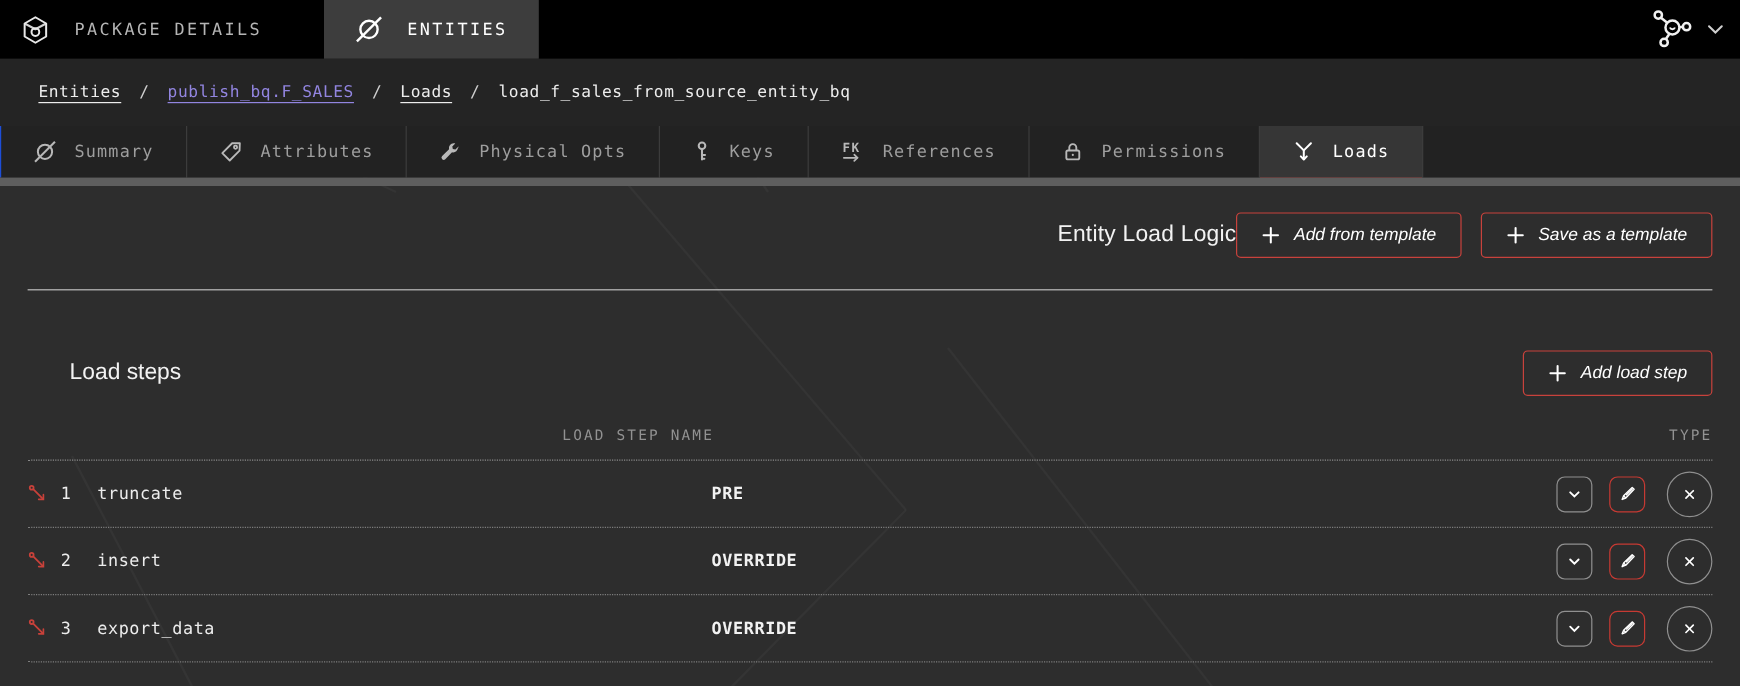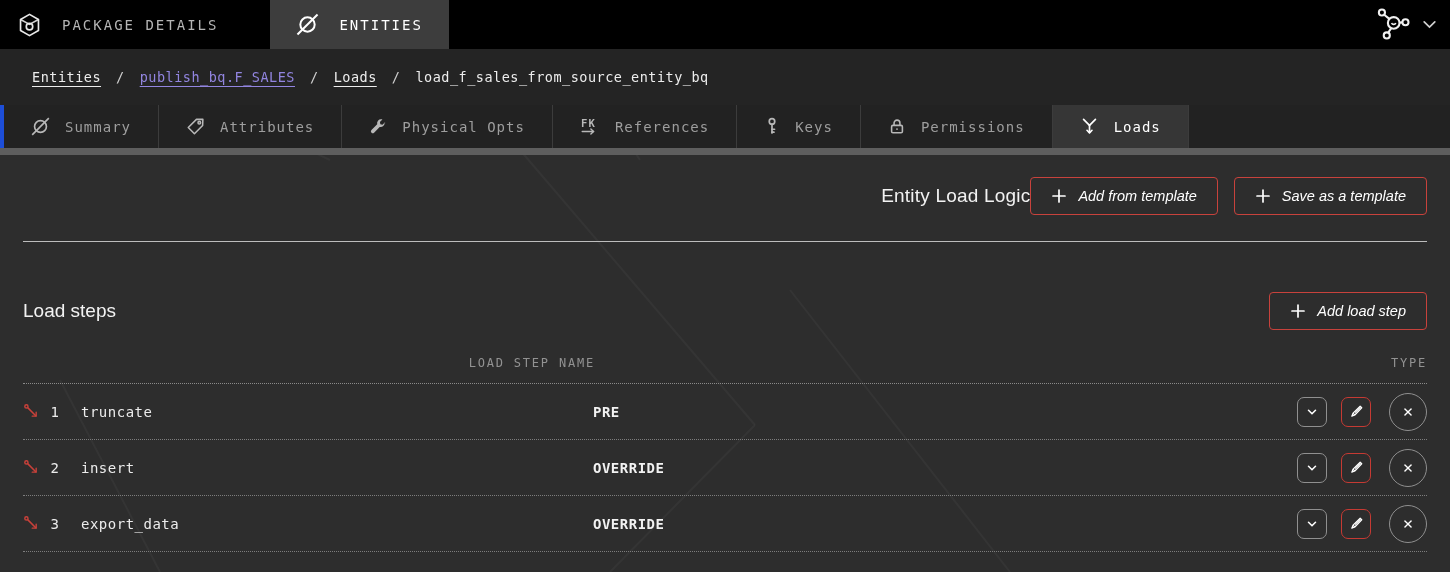--- a/index.html
+++ b/index.html
@@ -57,21 +57,21 @@
     display:flex; align-items:stretch;
   }
   .tab {
     position:relative;
     display:flex; align-items:center; gap:15px;
     padding:0 27px;
     border-right:1px solid #3c3c3c;
     font-family:"DejaVu Sans Mono", monospace; font-size:14px; letter-spacing:1px;
     color:#9e9e9e; cursor:pointer;
   }
-  .tab:first-child { border-left:4px solid #1d4ed8; }
+  .tab:first-child { border-left:1px solid #1d4ed8; }
   .tab.active { background:#363636; color:#ffffff; }
   .tab.active::after {
     content:""; position:absolute; left:0; right:0; bottom:-7px; height:7px;
     background:#c0322d; z-index:6;
   }
   .tab .icon { color:#b8b8b8; }
   .tab.active .icon { color:#ffffff; }
   .scroll-track { position:relative; z-index:2; height:7px; background:#5e5e5e; }
 
   
@@ -90,20 +90,21 @@
     border:1px solid #c8423c; border-radius:4px;
     color:#ffffff; font-family:"Liberation Sans", sans-serif; font-size:14.5px;
     cursor:pointer;
     font-style:italic;
   }
   .plus-icon { color:#ffffff; }
 
   .steps-head {
     display:flex; align-items:center; justify-content:space-between;
     margin-top:50px;
+    margin-left:35px;
   }
   .steps-title { font-size:19px; font-weight:400; color:#f2f2f2; }
 
   
   .table { margin-top:26px; }
   .thead, .trow {
     display:grid;
     grid-template-columns:570px 1fr auto;
     align-items:center;
   }
@@ -231,40 +232,40 @@
   <div class="tab">
     <span class="icon">
       <svg width="18" height="18" viewBox="0 0 16 16" fill="currentColor">
         <path d="M13.9 4.2a3.5 3.5 0 0 1-4.4 3.7L4.5 13a1.6 1.6 0 1 1-2.3-2.3L7.3 5.6a3.5 3.5 0 0 1 3.7-4.4 c.3 0 .6.1.9.2L9.7 3.6l.4 1.9 1.9.4 2.2-2.2c.1.3.2.6.2.9z" stroke="none"></path>
       </svg>
     </span>
     <span>Physical Opts</span>
   </div>
   <div class="tab">
     <span class="icon">
+      <svg width="16" height="19" viewBox="0 0 14 16" fill="none" stroke="currentColor" stroke-width="1.5" stroke-linecap="round">
+        <circle cx="7" cy="3.6" r="2.4"></circle>
+        <line x1="7" y1="6.2" x2="7" y2="13.6"></line>
+        <line x1="7" y1="10.4" x2="9.2" y2="10.4"></line>
+        <line x1="7" y1="13" x2="8.7" y2="13"></line>
+      </svg>
+    </span>
+    <span>Keys</span>
+  </div>
+  <div class="tab">
+    <span class="icon">
       <svg width="20" height="19" viewBox="0 0 18 16">
         <text x="1" y="8.5" font-family="DejaVu Sans Mono, monospace" font-size="9.5" font-weight="bold" fill="currentColor">FK</text>
         <g fill="none" stroke="currentColor" stroke-width="1.3" stroke-linecap="round">
           <line x1="2" y1="12.5" x2="12" y2="12.5"></line>
           <path d="M9.8 10.2 L12.2 12.5 L9.8 14.8"></path>
         </g>
       </svg>
     </span>
     <span>References</span>
-  </div>
-  <div class="tab">
-    <span class="icon">
-      <svg width="16" height="19" viewBox="0 0 14 16" fill="none" stroke="currentColor" stroke-width="1.5" stroke-linecap="round">
-        <circle cx="7" cy="3.6" r="2.4"></circle>
-        <line x1="7" y1="6.2" x2="7" y2="13.6"></line>
-        <line x1="7" y1="10.4" x2="9.2" y2="10.4"></line>
-        <line x1="7" y1="13" x2="8.7" y2="13"></line>
-      </svg>
-    </span>
-    <span>Keys</span>
   </div>
   <div class="tab">
     <span class="icon">
       <svg width="18" height="19" viewBox="0 0 16 16" fill="none" stroke="currentColor" stroke-width="1.4">
         <rect x="3.2" y="7" width="9.6" height="6.6" rx="1.2"></rect>
         <path d="M5.4 7 V4.9 a2.6 2.6 0 0 1 5.2 0 V7"></path>
         <circle cx="8" cy="10.3" r="0.8" fill="currentColor" stroke="none"></circle>
       </svg>
     </span>
     <span>Permissions</span>

